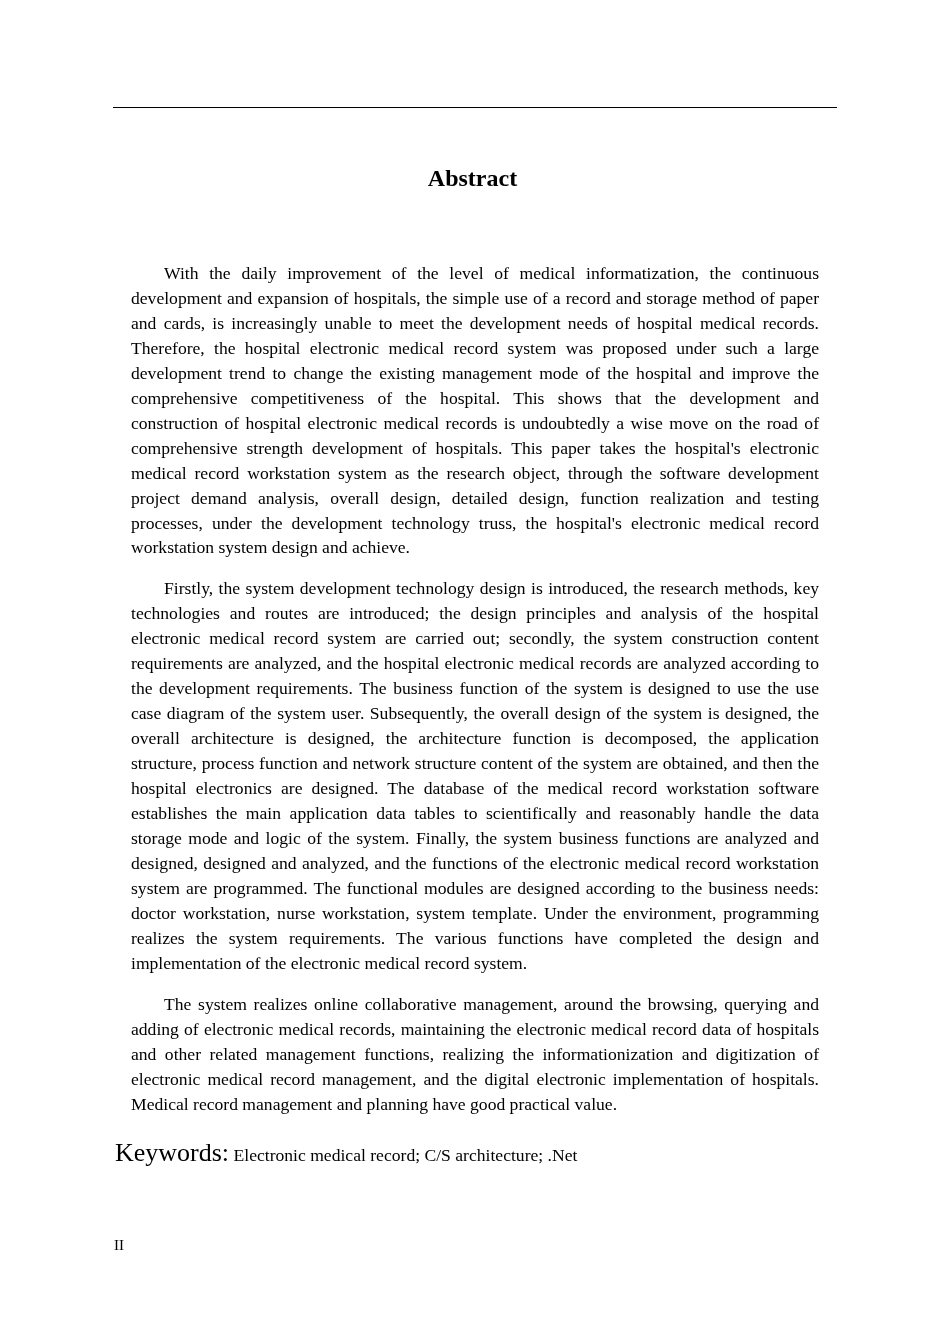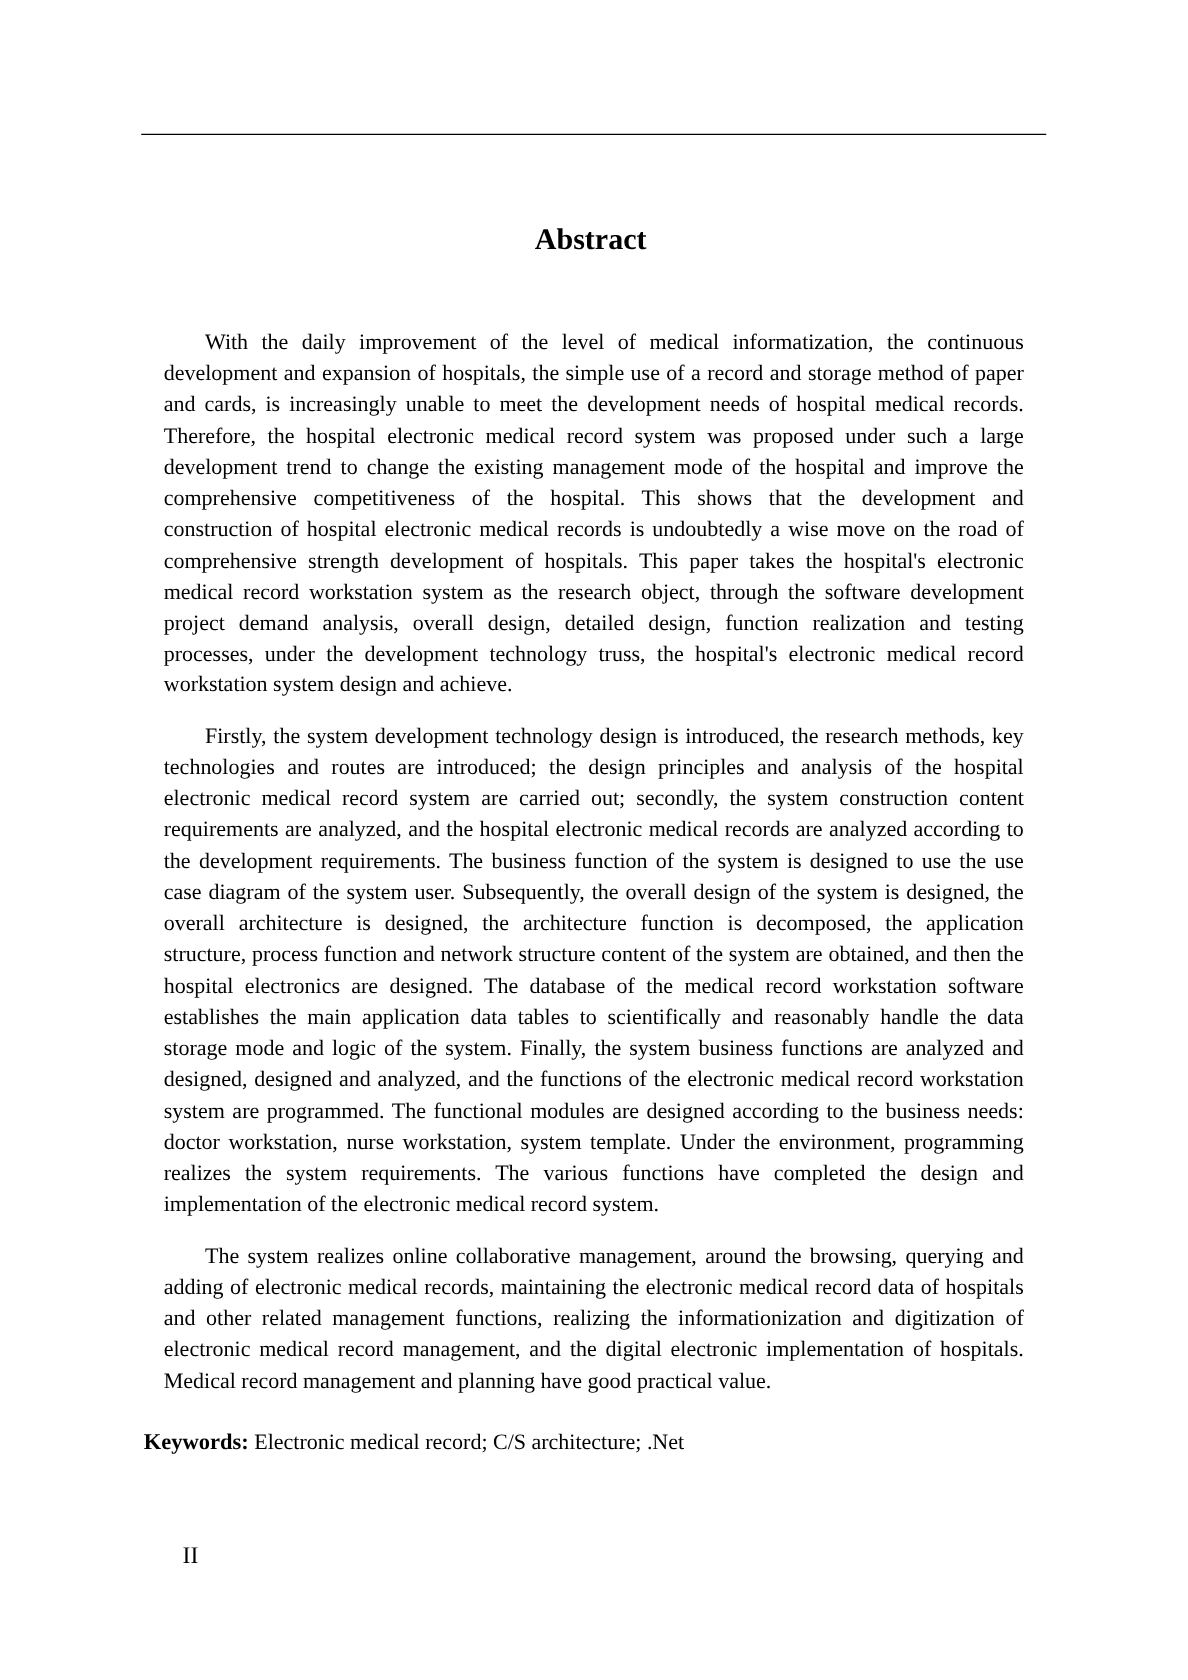--- a/index.html
+++ b/index.html
@@ -19,21 +19,21 @@
       position: absolute;
       left: 113px;
       top: 107px;
       width: 724px;
       height: 0;
       border-top: 1.5px solid #000000;
     }
     .title {
       position: absolute;
       left: 0;
-      top: 176px;
+      top: 162px;
       width: 945px;
       text-align: center;
       font-size: 24px;
       font-weight: bold;
       line-height: 32px;
       margin: 0;
     }
     .body-text {
       position: absolute;
       left: 115px;
@@ -51,31 +51,30 @@
     .keywords {
       position: absolute;
       left: 115px;
       top: 1139px;
       width: 720px;
       font-size: 17.6px;
       line-height: 28px;
       margin: 0;
     }
     .keywords-label {
-      font-weight: bold;
-      font-size: 18px;
+      font-weight: normal;
+      font-size: 26px;
       text-align: center;
     }
     .page-number {
       position: absolute;
       left: 114px;
       top: 1237px;
-      font-size: 19px;
+      font-size: 15px;
       line-height: 16px;
-      margin-left: 32px;
     }
   </style>
 </head>
 <body>
 
 <div class="header-rule"></div>
 
 <h1 class="title">Abstract</h1>
 
 <div class="body-text">

